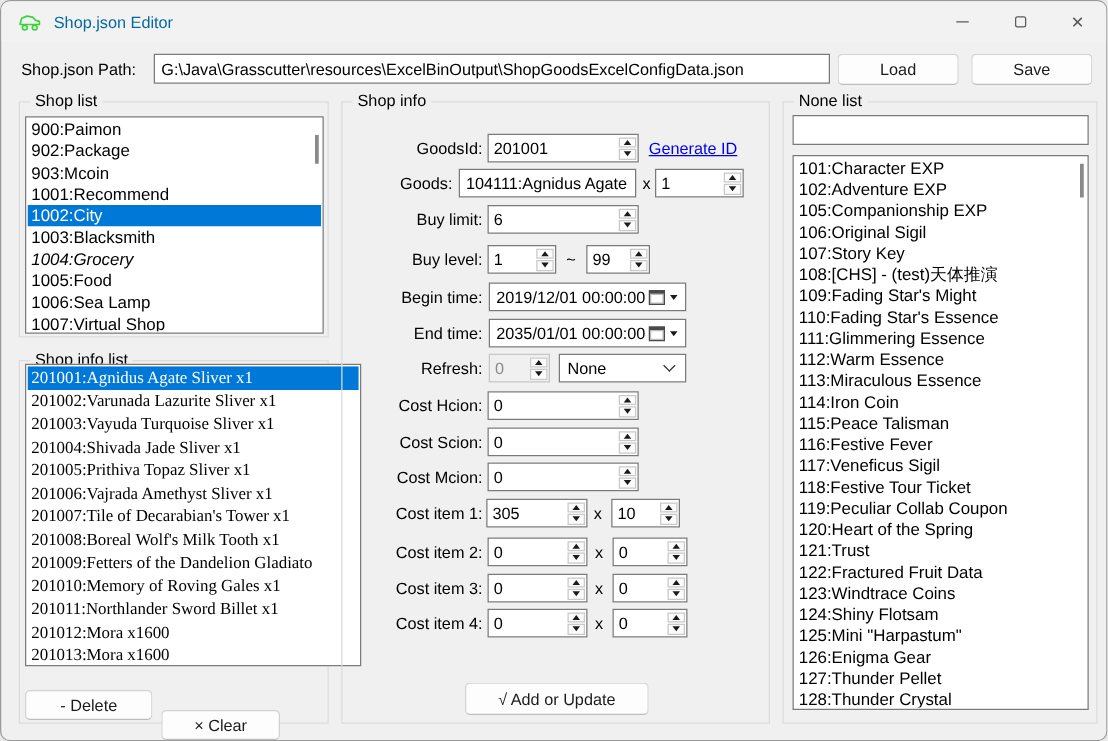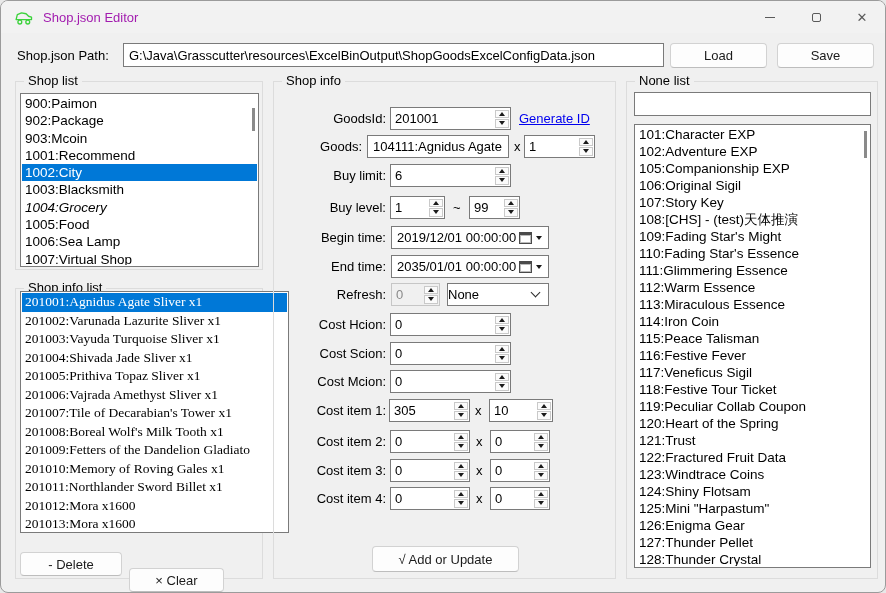--- a/index.html
+++ b/index.html
@@ -6,21 +6,21 @@
   body { background:#e8e8e8; font-family:"Liberation Sans", sans-serif; }
   .window {
     position:relative; width:886px; height:593px;
     background:#f0f0f0; border:1px solid #9b9b9b; border-radius:8px;
     overflow:hidden; font-size:13px; color:#000;
   }
   
   .titlebar { position:absolute; left:0; top:0; width:100%; height:32px;
     background:#f2f2f2; display:flex; align-items:center; }
   .app-icon { margin-left:13px; display:flex; align-items:center; }
-  .win-title { margin-left:9px; color:#a21caf; font-size:13px; }
+  .win-title { margin-left:9px; color:#0369a1; font-size:13px; }
   .caption { position:absolute; right:0; top:0; height:32px; display:flex; }
   .cap-btn { width:46px; height:32px; display:flex; align-items:center; justify-content:center; cursor:default; }
   .glyph-min { width:10px; height:1px; background:#5a5a5a; }
   .glyph-max { width:9px; height:9px; border:1px solid #5a5a5a; border-radius:2px; }
   .glyph-close { font-size:13px; color:#5a5a5a; line-height:1; }
   
   .textbox { position:absolute; background:#fff; border:1px solid #7a7a7a;
     font-family:"Liberation Sans",sans-serif; font-size:13px; padding:0 5px; color:#000; }
   .btn { position:absolute; background:#fdfdfd; border:1px solid #d2d2d2; border-bottom-color:#bdbdbd;
     border-radius:4px; font-size:13px; color:#1b1b1b;
@@ -45,21 +45,21 @@
   .tri-up { border-left:3.5px solid transparent; border-right:3.5px solid transparent; border-bottom:4px solid #1a1a1a; }
   .tri-dn { border-left:3.5px solid transparent; border-right:3.5px solid transparent; border-top:4px solid #1a1a1a; }
   .dtp { position:absolute; height:23px; background:#fff; border:1px solid #7a7a7a;
     display:flex; align-items:center; padding-left:5px; }
   .dtp-text { flex:1; font-size:13px; }
   .cal-icon { width:13px; height:12px; border:1px solid #4a4a4a; border-top:3px solid #4a4a4a;
     background:#fff; margin-right:4px;
     box-shadow:inset 1px 1px 0 #bbb, inset -1px -1px 0 #bbb; }
   .dtp .tri-dn { margin-right:6px; }
   .combo { position:absolute; height:23px; background:#fff; border:1px solid #7a7a7a;
-    display:flex; align-items:center; }
+    display:flex; align-items:center; padding-left:6px; }
   .combo-text { flex:1; font-size:13px; }
   .chev { display:block; width:7px; height:7px; border-right:1.5px solid #2b2b2b; border-bottom:1.5px solid #2b2b2b;
     transform:rotate(45deg); margin:-4px 9px 0 0; }
   .genlink { position:absolute; color:#0000ee; text-decoration:underline; font-size:13px; cursor:pointer; }
   .xlabel { position:absolute; font-size:13px; }
 </style>
 </head>
 <body>
 
 <div class="window">
@@ -281,21 +281,21 @@
     <div class="spin-btns">
           <div class="sb">
             <i class="tri tri-up"></i>
           </div>
           <div class="sb">
             <i class="tri tri-dn"></i>
           </div>
         </div>
       </div>
     <span class="xlabel" style="left:201px;top:321px;">x</span>
-    <div class="spin" style="left:215px;top:317px;width:64px;">
+    <div class="spin" style="left:215px;top:317px;width:55px;">
       <input class="spin-input" value="10" style="">
     <div class="spin-btns">
           <div class="sb">
             <i class="tri tri-up"></i>
           </div>
           <div class="sb">
             <i class="tri tri-dn"></i>
           </div>
         </div>
       </div>

